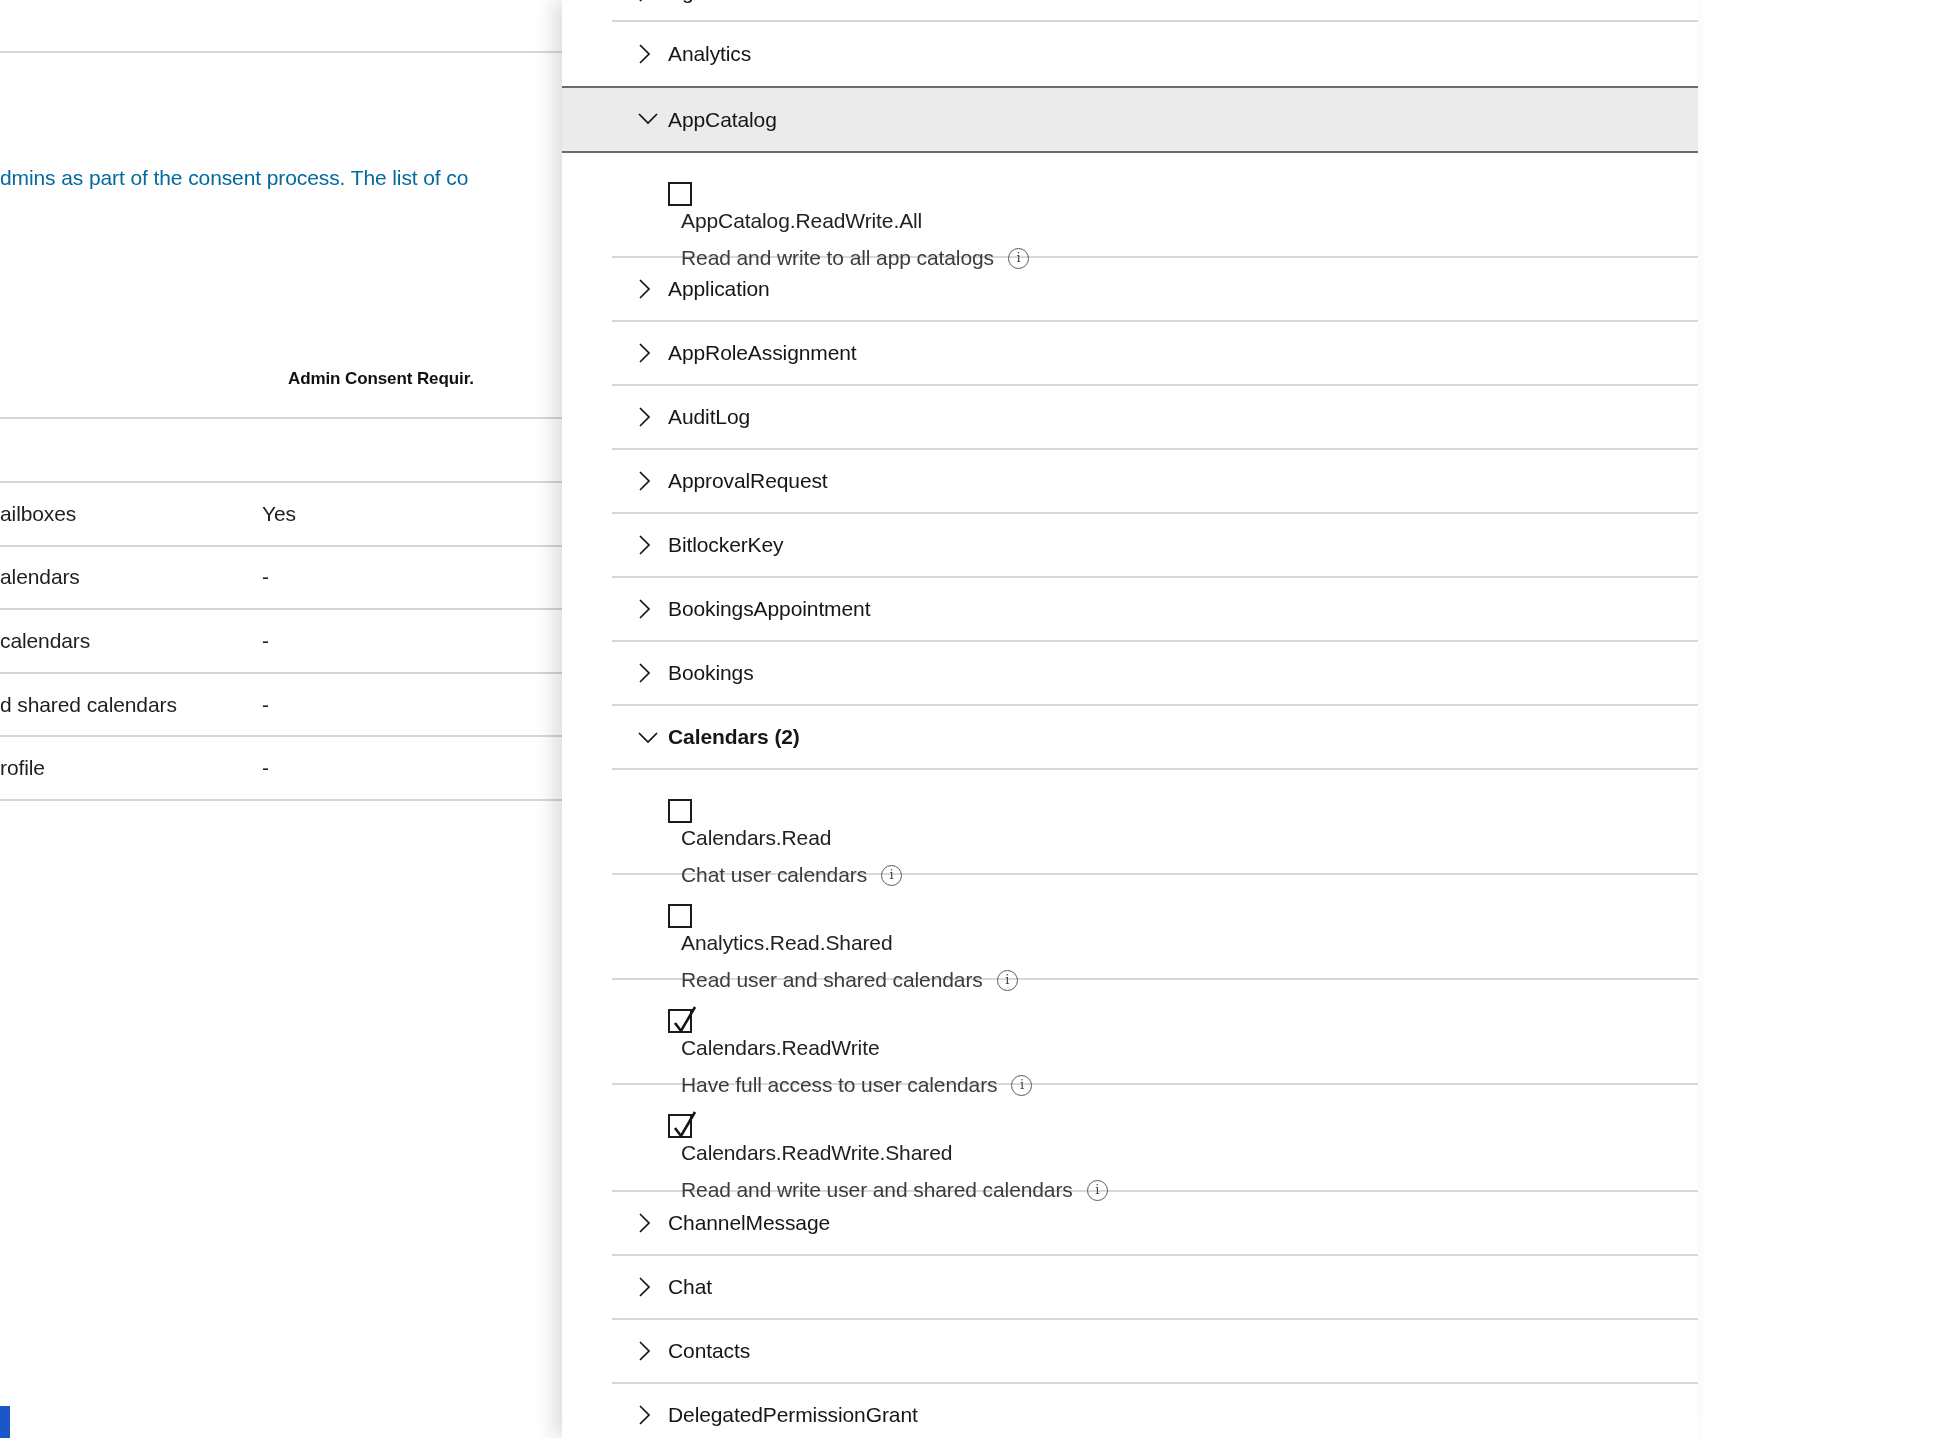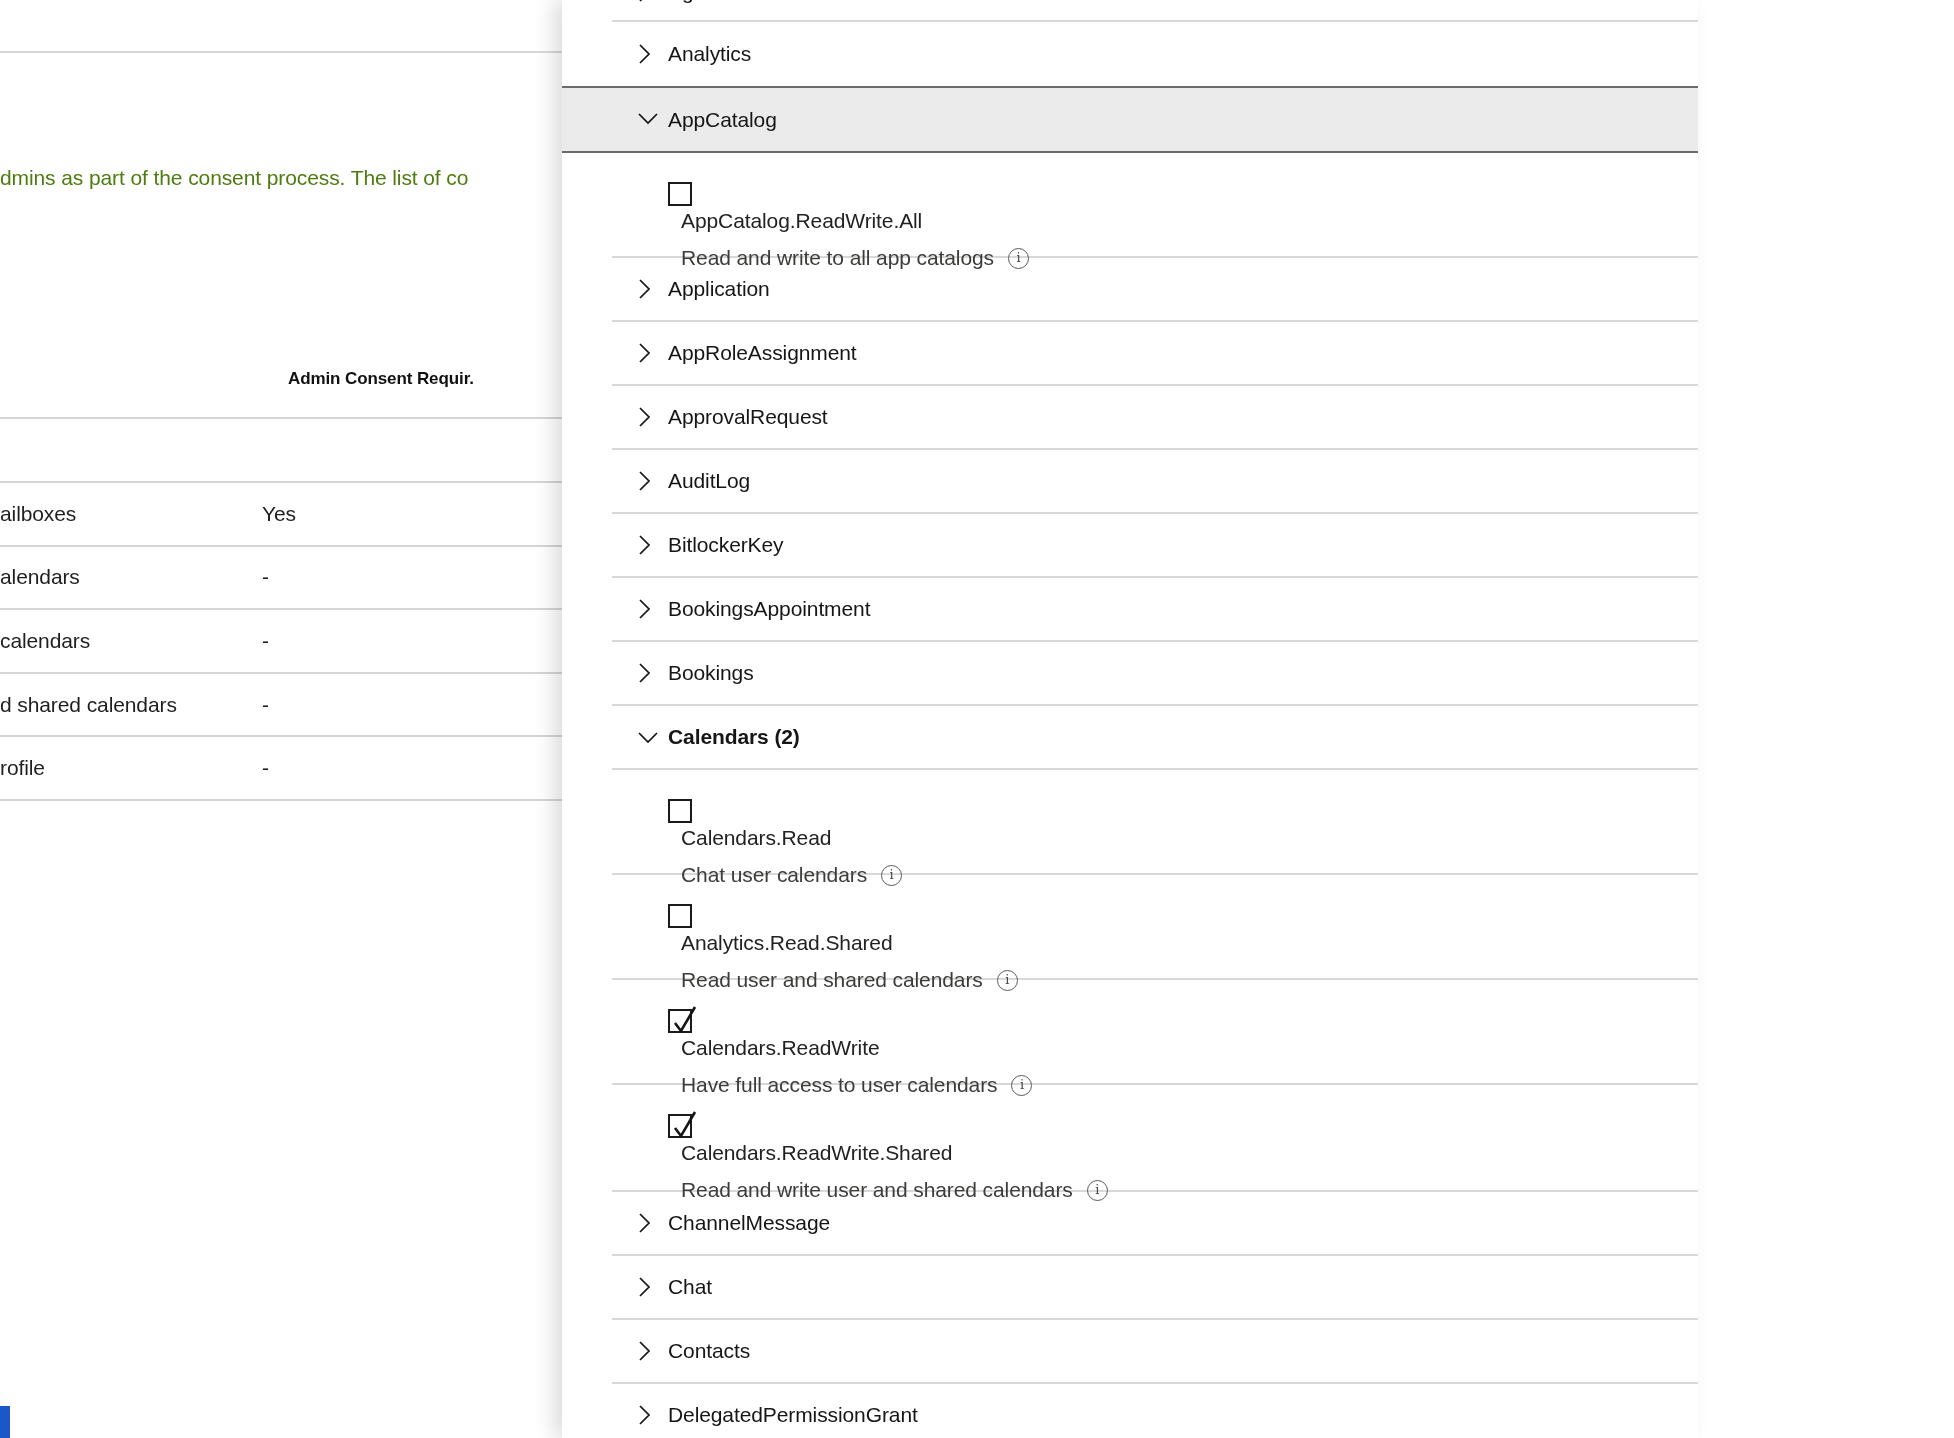--- a/index.html
+++ b/index.html
@@ -8,21 +8,21 @@
     position:relative; width:1954px; height:1438px; overflow:hidden;
     background:#fff; font-family:"Liberation Sans","DejaVu Sans",sans-serif;
     color:#1b1b1b; letter-spacing:-0.1px;
   }
 
   
   #left-page { position:absolute; left:0; top:0; width:562px; height:1438px; background:#fff; }
   .top-divider { position:absolute; left:0; top:51px; width:562px; height:2px; background:#d8d8d8; }
   .intro-text {
     position:absolute; left:0; top:163px; width:562px;
-    font-size:21px; color:#4d7c0f; white-space:nowrap; overflow:hidden; line-height:30px;
+    font-size:21px; color:#0369a1; white-space:nowrap; overflow:hidden; line-height:30px;
   }
   .col-header {
     position:absolute; left:288px; top:369px;
     font-size:17px; font-weight:bold; color:#111; white-space:nowrap;
   }
   #perm-table { position:absolute; left:0; top:417px; width:562px; border-top:2px solid #d5d5d5;text-decoration:underline; }
   .t-row { position:relative; height:63.6px; border-bottom:2px solid #d5d5d5; font-size:21px; }
   .t-row.empty { height:64px; }
   .t-label { position:absolute; left:0; top:50%; transform:translateY(-50%); white-space:nowrap; color:#1f1f1f; }
   .t-value { position:absolute; left:262px; top:50%; transform:translateY(-50%); color:#1f1f1f; }
@@ -166,29 +166,29 @@
             </svg>
           </span>
           <span class="cat-label">AppRoleAssignment</span>
         </div>
         <div class="cat-row">
           <span class="chev">
             <svg class="chevron" width="15" height="22" viewBox="0 0 15 22">
               <polyline points="3,2 12,11 3,20"></polyline>
             </svg>
           </span>
+          <span class="cat-label">AuditLog</span>
+        </div>
+        <div class="cat-row">
+          <span class="chev">
+            <svg class="chevron" width="15" height="22" viewBox="0 0 15 22">
+              <polyline points="3,2 12,11 3,20"></polyline>
+            </svg>
+          </span>
           <span class="cat-label">ApprovalRequest</span>
-        </div>
-        <div class="cat-row">
-          <span class="chev">
-            <svg class="chevron" width="15" height="22" viewBox="0 0 15 22">
-              <polyline points="3,2 12,11 3,20"></polyline>
-            </svg>
-          </span>
-          <span class="cat-label">AuditLog</span>
         </div>
         <div class="cat-row">
           <span class="chev">
             <svg class="chevron" width="15" height="22" viewBox="0 0 15 22">
               <polyline points="3,2 12,11 3,20"></polyline>
             </svg>
           </span>
           <span class="cat-label">BitlockerKey</span>
         </div>
         <div class="cat-row">

